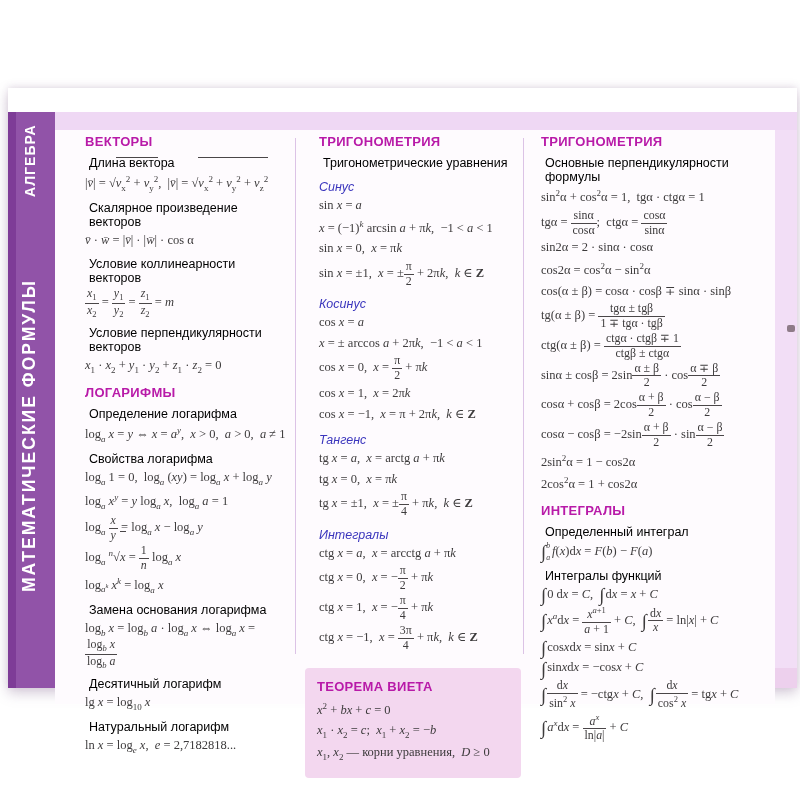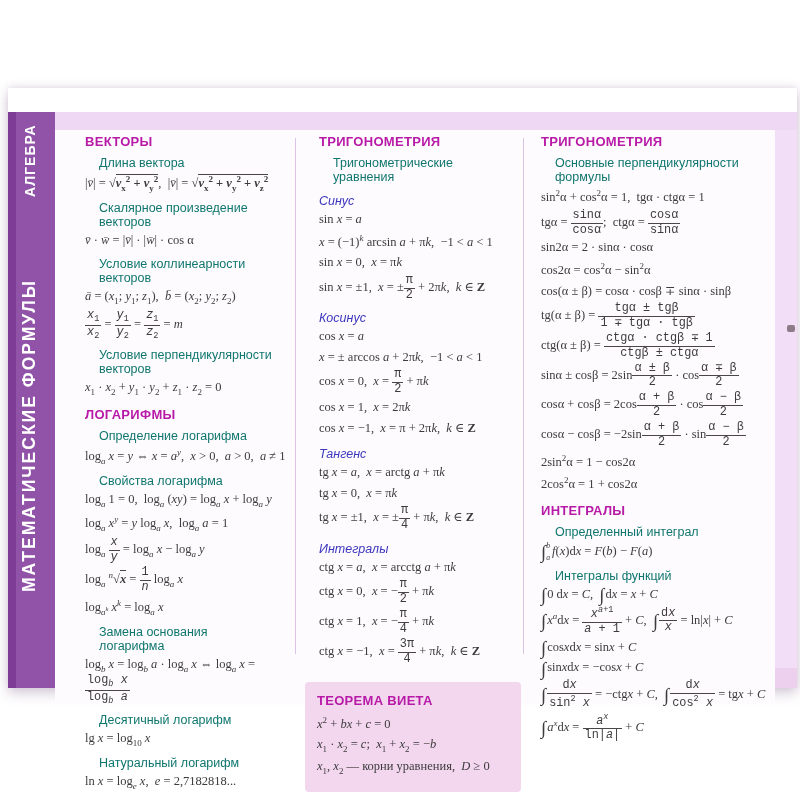--- a/index.html
+++ b/index.html
@@ -18,31 +18,31 @@
   .edge-mark{position:absolute;left:779px;top:237px;width:8px;height:7px;background:#7c6a74;
     border-radius:2px;opacity:.85;}
   .content{position:absolute;left:47px;top:42px;width:720px;height:574px;background:#fefbfe;}
   .divider{position:absolute;top:8px;height:516px;width:1px;background:#dcc3e6;}
   .d1{left:240px;} .d2{left:468px;}
   .col{position:absolute;top:2px;}
   .col1{left:30px;width:204px;}
   .col2{left:264px;width:198px;}
   .col3{left:486px;width:228px;}
   .sec-h{color:#b81aa8;font-weight:bold;font-size:13px;margin:9px 0 3px;letter-spacing:.3px;}
-  .sub-h{color:#0f766e;font-size:12.5px;margin:7px 14px 2px;}
+  .sub-h{color:#000000;font-size:12.5px;margin:7px 4px 2px;}
   .it-h{color:#3b36bd;font-size:12.5px;font-style:italic;margin:10px 0 2px;}
   .frm{font-family:"Liberation Serif","DejaVu Serif",serif;color:#3d3b3c;font-size:12.5px;
     margin:3px 0;line-height:1.4;}
   .col1 .sec-h:first-child{margin-top:2px;}
   .col2 .sec-h:first-child{margin-top:2px;}
   .col3 .sec-h:first-child{margin-top:2px;}
-  fr{display:inline-block;text-align:center;vertical-align:middle;font-size:.95em;line-height:1;font-family:Liberation Mono, monospace;}
+  fr{display:inline-block;text-align:center;vertical-align:middle;font-size:.95em;line-height:1;}
   fr ft{display:block;padding:0 2px 1px;}
   fr fb{display:block;border-top:1px solid #4a4648;padding:1px 2px 0;}
-  ov{border-top:1px solid #4a4648;padding-top:1px;font-weight:bold;}
+  ov{border-top:1px solid #4a4648;padding-top:18px;}
   sup,sub{font-size:.72em;}
   ig{font-size:1.5em;line-height:.8;vertical-align:-.18em;margin-right:1px;font-style:normal;}
   sl{display:inline-block;vertical-align:middle;line-height:1;font-size:.62em;
     margin:0 2px 0 -1px;text-align:left;}
   sl su,sl sd{display:block;}
   sl su{margin-bottom:4px;}
   .vieta{background:#f3d7ef;border-radius:4px;margin:16px 0 0 -14px;padding:9px 12px 11px;width:192px;}
   .vieta .sec-h{margin:0 0 6px;}
 </style>
 </head>
@@ -64,21 +64,20 @@
     <div class="divider d1"></div>
     <div class="divider d2"></div>
 
     <div class="col col1">
       <div class="sec-h">ВЕКТОРЫ</div>
       <div class="sub-h">Длина вектора</div>
       <div class="frm">|<i>v̄</i>| = √<ov><i>v</i><sub>x</sub><sup>2</sup> + <i>v</i><sub>y</sub><sup>2</sup></ov>,&nbsp;&nbsp;|<i>v̄</i>| = √<ov><i>v</i><sub>x</sub><sup>2</sup> + <i>v</i><sub>y</sub><sup>2</sup> + <i>v</i><sub>z</sub><sup>2</sup></ov></div>
       <div class="sub-h">Скалярное произведение векторов</div>
       <div class="frm"><i>v̄</i> · <i>w̄</i> = |<i>v̄</i>| · |<i>w̄</i>| · cos α</div>
       <div class="sub-h">Условие коллинеарности векторов</div>
-      <div class="frm"><i>ā</i> = (<i>x</i><sub>1</sub>; <i>y</i><sub>1</sub>; <i>z</i><sub>1</sub>),&nbsp;&nbsp;<i>b̄</i> = (<i>x</i><sub>2</sub>; <i>y</i><sub>2</sub>; <i>z</i><sub>2</sub>)</div>
       <div class="frm"><fr><ft><i>x</i><sub>1</sub></ft><fb><i>x</i><sub>2</sub></fb></fr> = <fr><ft><i>y</i><sub>1</sub></ft><fb><i>y</i><sub>2</sub></fb></fr> = <fr><ft><i>z</i><sub>1</sub></ft><fb><i>z</i><sub>2</sub></fb></fr> = <i>m</i></div>
       <div class="sub-h">Условие перпендикулярности векторов</div>
       <div class="frm"><i>x</i><sub>1</sub> · <i>x</i><sub>2</sub> + <i>y</i><sub>1</sub> · <i>y</i><sub>2</sub> + <i>z</i><sub>1</sub> · <i>z</i><sub>2</sub> = 0</div>
 
       <div class="sec-h">ЛОГАРИФМЫ</div>
       <div class="sub-h">Определение логарифма</div>
       <div class="frm">log<sub><i>a</i></sub> <i>x</i> = <i>y</i> ⇔ <i>x</i> = <i>a</i><sup><i>y</i></sup>,&nbsp; <i>x</i> &gt; 0,&nbsp; <i>a</i> &gt; 0,&nbsp; <i>a</i> ≠ 1</div>
       <div class="sub-h">Свойства логарифма</div>
       <div class="frm">log<sub><i>a</i></sub> 1 = 0,&nbsp; log<sub><i>a</i></sub> (<i>xy</i>) = log<sub><i>a</i></sub> <i>x</i> + log<sub><i>a</i></sub> <i>y</i></div>
       <div class="frm">log<sub><i>a</i></sub> <i>x</i><sup><i>y</i></sup> = <i>y</i> log<sub><i>a</i></sub> <i>x</i>,&nbsp; log<sub><i>a</i></sub> <i>a</i> = 1</div>

